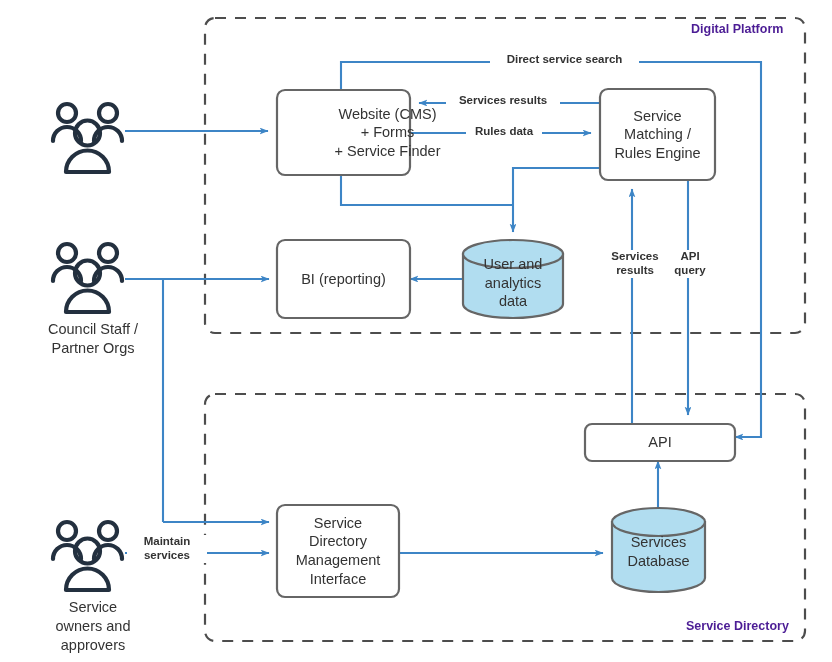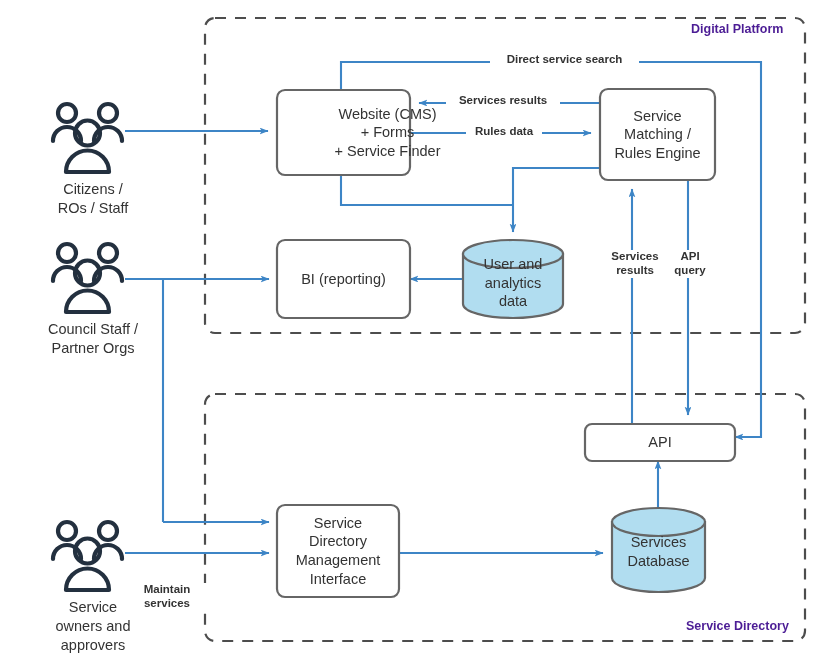--- a/index.html
+++ b/index.html
@@ -161,22 +161,20 @@
 
     <g>
       <path d="M612 522 L612 578 a46.5 14 0 0 0 93 0 L705 522 Z" fill="#b1ddf0" stroke="#666666" stroke-width="2.2"></path>
       <ellipse cx="658.5" cy="522" rx="46.5" ry="14" fill="#b1ddf0" stroke="#666666" stroke-width="2.2"></ellipse>
     </g>
   </svg>
 
   <div class="zone-label" style="left:688px; top:22px;">Digital Platform</div>
   <div class="zone-label" style="left:683px; top:619px;">Service Directory</div>
 
-  <div class="actor-label" style="left:28px; top:180px; width:130px;">Citizens /
-ROs / Staff</div>
   <div class="actor-label" style="left:18px; top:320px; width:150px;text-align:center;">Council Staff /
 Partner Orgs</div>
   <div class="actor-label" style="left:28px; top:598px; width:130px;">Service
 owners and
 approvers</div>
 
   <div class="node-label" style="left:277px; top:90px; width:133px; height:85px;margin-left:44px;">Website (CMS)
 + Forms
 + Service Finder</div>
   <div class="node-label" style="left:600px; top:89px; width:115px; height:91px;">Service
@@ -194,16 +192,16 @@
   <div class="node-label" style="left:615px; top:524px; width:87px; height:56px;">Services
 Database</div>
 
   <div class="edge-label" style="left:490px; top:53px; width:145px;">Direct service search</div>
   <div class="edge-label" style="left:446px; top:94px; width:110px;">Services results</div>
   <div class="edge-label" style="left:466px; top:125px; width:72px;">Rules data</div>
   <div class="edge-label" style="left:601px; top:250px; width:64px;">Services
 results</div>
   <div class="edge-label" style="left:665px; top:250px; width:46px;">API
 query</div>
-  <div class="edge-label" style="left:127px; top:535px; width:76px;margin-top:48px;">Maintain
+  <div class="edge-label" style="left:127px; top:535px; width:76px;">Maintain
 services</div>
 
 </div>
 
 </body></html>

